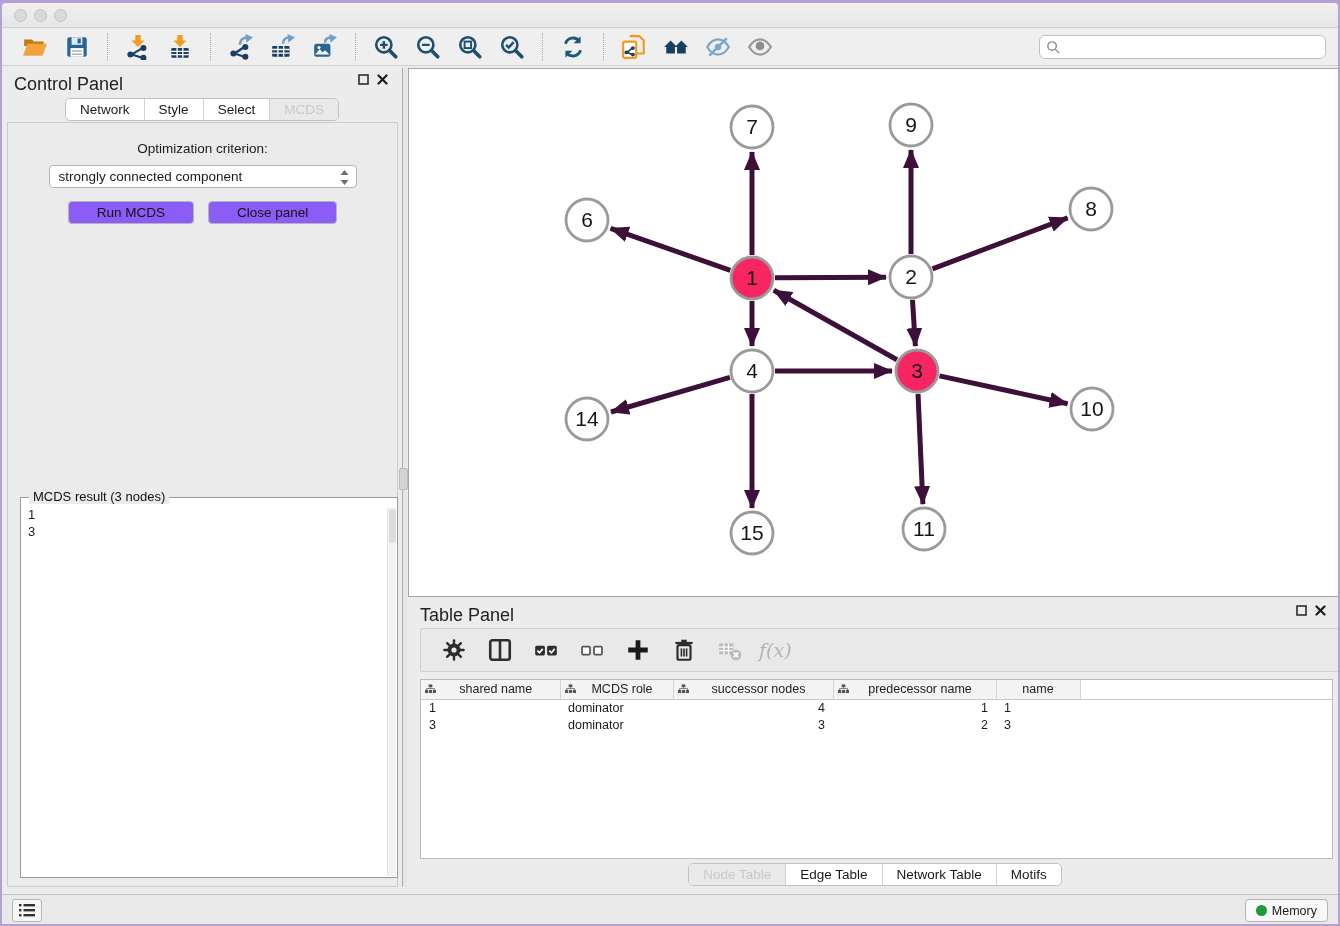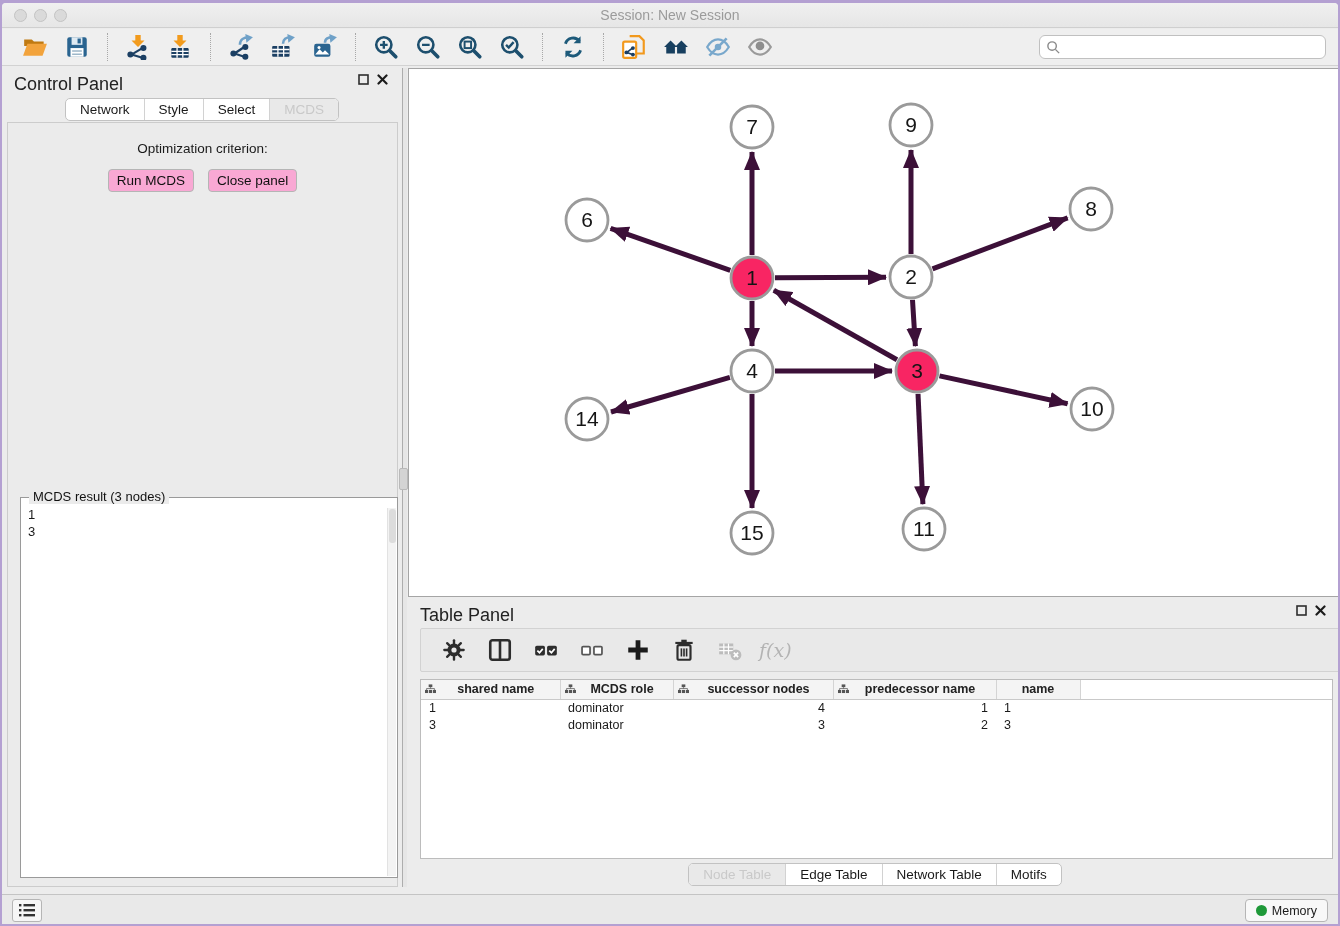--- a/index.html
+++ b/index.html
@@ -34,21 +34,21 @@
   .tab { padding:3px 14px; font-size:13.5px; border-left:1px solid #d2d2d2; cursor:default; white-space:nowrap; }
   .tab:first-child { border-left:none; }
   .tab.sel-gray { background:#e9e9e9; color:#c9c9c9; }
   .cp-body { position:absolute; left:5px; top:119px; width:391px; height:765px;
     background:#ebebeb; border:1px solid #cccccc; }
   .opt-label { text-align:center; margin-top:18px; font-size:13.5px; }
   .dropdown { position:relative; margin:9px auto 0 auto; width:308px; height:23px; background:#fff;
     border:1px solid #b5b5b5; border-radius:4px; display:flex; align-items:center; padding:0 22px 0 9px; font-size:13.5px; }
   .dd-arrows { position:absolute; right:6px; top:3px; }
   .btn-row { display:flex; justify-content:center; gap:14px; margin-top:13px; }
-  .pbtn { height:23px; padding:0 8px; background:#f9a8d4; border:1px solid #b5b5b5; border-radius:4px;
+  .pbtn { height:23px; padding:0 28px; background:#8b5cf6; border:1px solid #b5b5b5; border-radius:4px;
     font-size:13.5px; font-family:inherit; color:#111; }
   .result-box { position:absolute; left:12px; top:374px; width:378px; height:381px;
     background:#fff; border:1px solid #9a9a9a; }
   .result-legend { position:absolute; left:8px; top:-9px; background:#ebebeb; padding:0 4px; font-size:13px; color:#111; }
   .result-lines { padding:8px 6px 0 7px; font-size:13px; line-height:17px; }
   .result-scroll { position:absolute; right:1px; top:10px; bottom:1px; width:9px; background:#f3f3f3; border-left:1px solid #e2e2e2; }
   .result-thumb { width:7px; height:34px; margin:1px auto; background:#dcdcdc; border-radius:3px; }
 
   
   .vsplit { position:absolute; left:400px; top:65px; width:5px; height:819px; background:#e6e6e6; border-left:1px solid #adadad; }
@@ -66,21 +66,21 @@
 
   
   .tp-header { position:absolute; left:406px; top:596px; width:934px; height:26px; }
   .tp-toolbar { position:absolute; left:418px; top:625px; width:1105px; height:44px; background:#e9e9e9;
     border:1px solid #d2d2d2; border-radius:2px; display:flex; align-items:center; padding:0 10px; }
   .tp-toolbar .ticon { margin:0 8px; }
   .fx-label { font-family:"DejaVu Serif","Liberation Serif",serif; font-style:italic; color:#b3b3b3; font-size:19px; margin-left:6px; }
   .tp-table-wrap { position:absolute; left:418px; top:676px; width:913px; height:180px; background:#fff; border:1px solid #bcbcbc; }
   table.attr { border-collapse:collapse; width:100%; table-layout:fixed; }
   table.attr th { height:19px; background:#f4f4f4; border-bottom:1px solid #c9c9c9; border-right:1px solid #d4d4d4;
-    font-weight:bold; font-size:12.5px; color:#222; padding:0; }
+    font-weight:normal; font-size:12.5px; color:#222; padding:0; }
   table.attr th .hcell { display:flex; align-items:center; padding:0 4px; }
   table.attr th .hlabel { flex:1; text-align:center; }
   table.attr th.nofill { border-right:none; background:#fff; border-bottom:1px solid #c9c9c9; }
   table.attr td { height:17px; font-size:12.5px; padding:0 8px; white-space:nowrap; }
   td.num { text-align:right; padding-right:14px; }
   .tp-tabs { position:absolute; left:406px; top:860px; width:934px; text-align:center; }
 
   
   .statusbar { position:absolute; left:0; top:891px; width:100%; height:30px; background:#e9e9e9; border-top:1px solid #c4c4c4; }
   .sb-left-btn { position:absolute; left:10px; top:4px; width:30px; height:23px; background:#f6f6f6;
@@ -92,21 +92,20 @@
 </head>
 <body>
 
 <div class="frame">
 <div class="app">
 
   <div class="titlebar">
     <span class="tl-dot" style="left:12px"></span>
     <span class="tl-dot" style="left:32px"></span>
     <span class="tl-dot" style="left:52px"></span>
-    <div class="title">Session: New Session</div>
   </div>
 
   <div class="toolbar">
     <span class="ticon">
           <svg viewBox="0 0 24 24">
             <path d="M2 5h7l2 2h9v4H2z" fill="#c07a12"></path>
             <path d="M23 9l-4 11H1l4-11z" fill="#f2a33c"></path>
           </svg>
         </span>
     <span class="ticon">
@@ -278,20 +277,29 @@
     <div class="tabgroup">
       <span class="tab">Network</span>
       <span class="tab">Style</span>
       <span class="tab">Select</span>
       <span class="tab sel-gray">MCDS</span>
     </div>
   </div>
 
   <div class="cp-body">
     <div class="opt-label">Optimization criterion:</div>
+    <div class="dropdown">
+      <span>strongly connected component</span>
+      <span class="dd-arrows">
+        <svg width="11" height="17" viewBox="0 0 11 17">
+              <path d="M5.5 1L9.5 6H1.5z" fill="#6e6e6e"></path>
+              <path d="M5.5 16L1.5 11h8z" fill="#6e6e6e"></path>
+            </svg>
+      </span>
+    </div>
     <div class="btn-row">
       <button class="pbtn">Run MCDS</button>
       <button class="pbtn">Close panel</button>
     </div>
     <div class="result-box">
       <span class="result-legend">MCDS result (3 nodes)</span>
       <div class="result-lines">
         <div>1</div>
         <div>3</div>
       </div>

